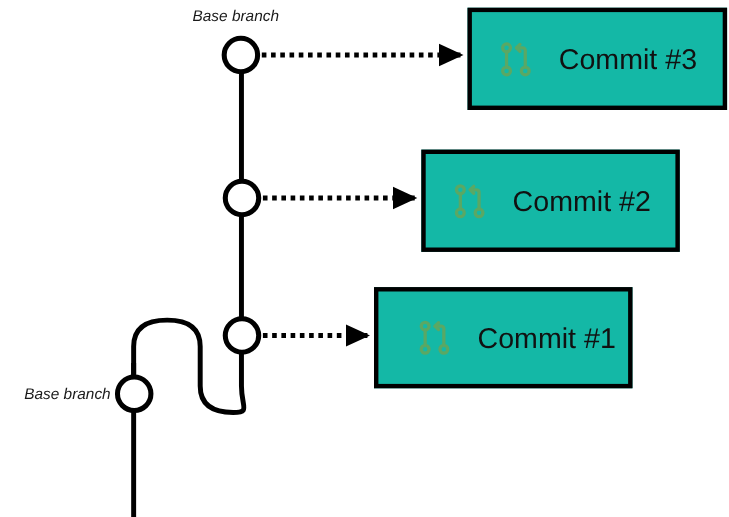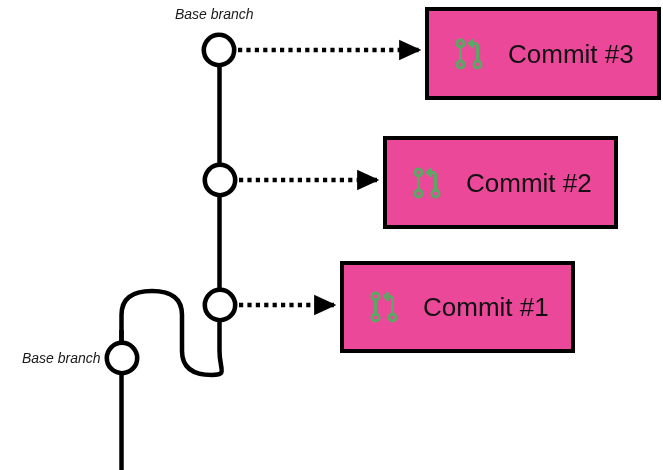--- a/index.html
+++ b/index.html
@@ -38,21 +38,21 @@
     left: 175px;
     top: 7px;
   }
   #label-base-branch {
     left: 22px;
     top: 351px;
   }
   .commit-box {
     position: absolute;
     box-sizing: border-box;
-    background: #ec4899;
+    background: #14b8a6;
     border: 4px solid #000000;
     display: flex;
     flex-direction: row;
     align-items: center;
   }
   .commit-icon {
     flex: 0 0 auto;
     width: 34px;
     height: 34px;
     display: block;
@@ -81,20 +81,21 @@
     padding-left: 23px;
     text-align: right;
   }
   #commit-box-2 .commit-label { margin-left: 22px; }
   #commit-box-1 {
     left: 340px;
     top: 261px;
     width: 235px;
     height: 92px;
     padding-left: 23px;
+    justify-content: center;
   }
   #commit-box-1 .commit-label { margin-left: 22px; }
 </style>
 </head>
 <body>
 
 <div id="canvas">
 
   <svg id="vector-layer" viewBox="0 0 663 470" width="663" height="470">
 

